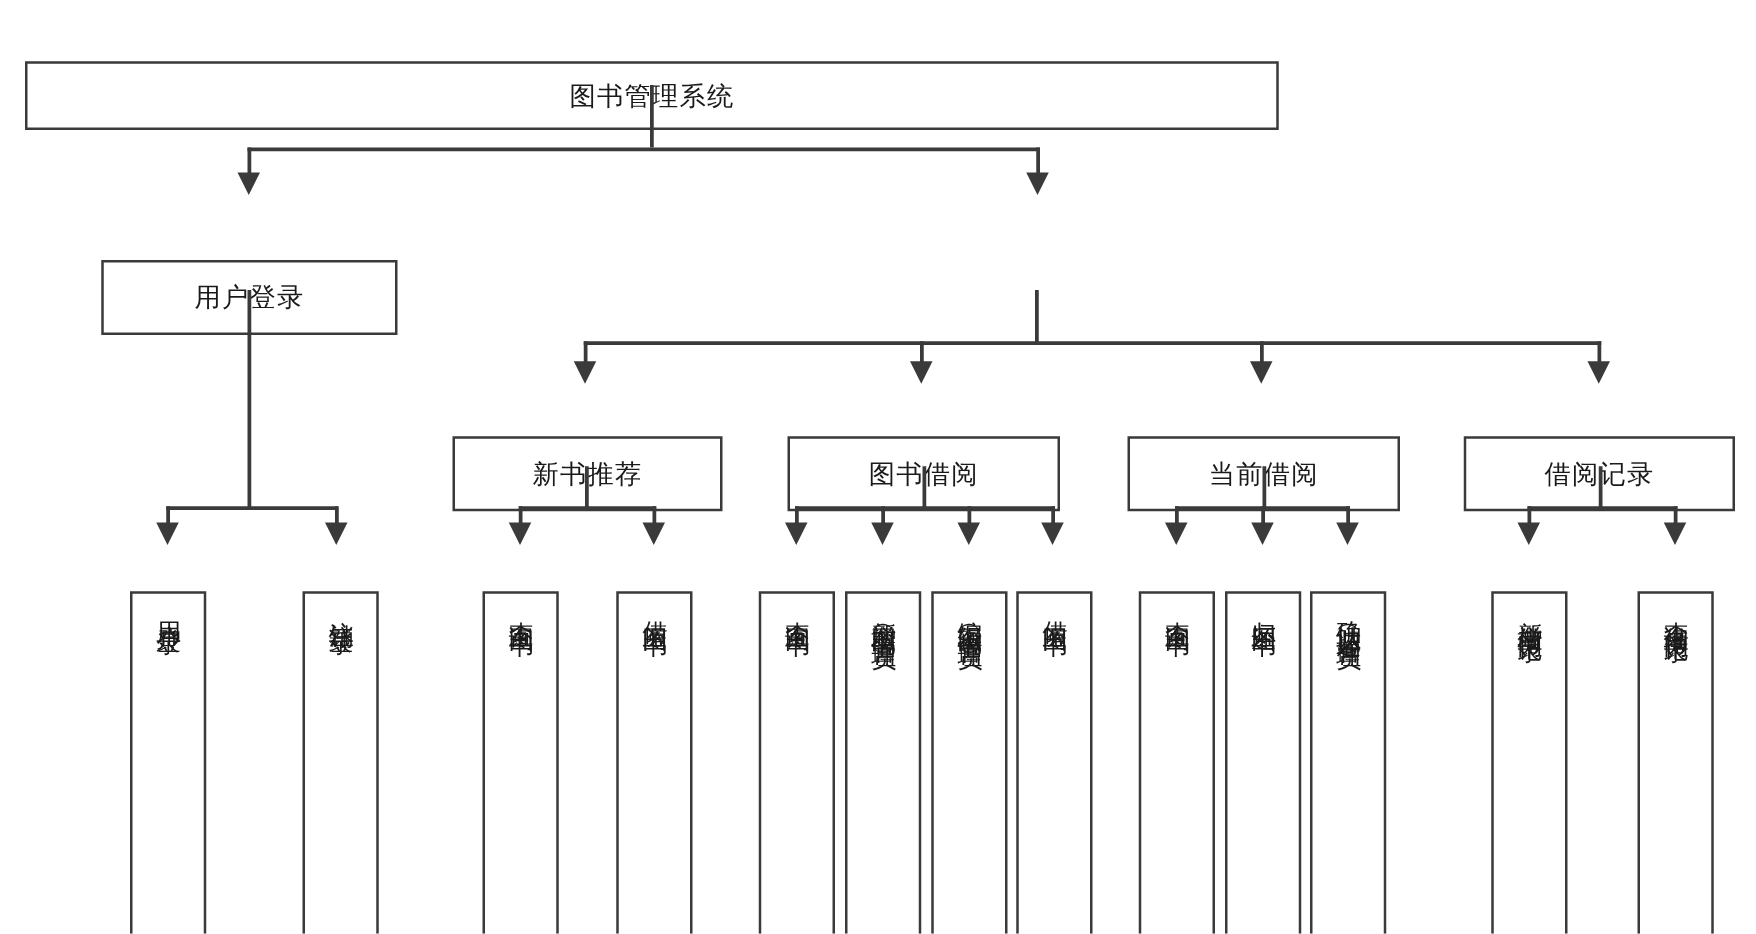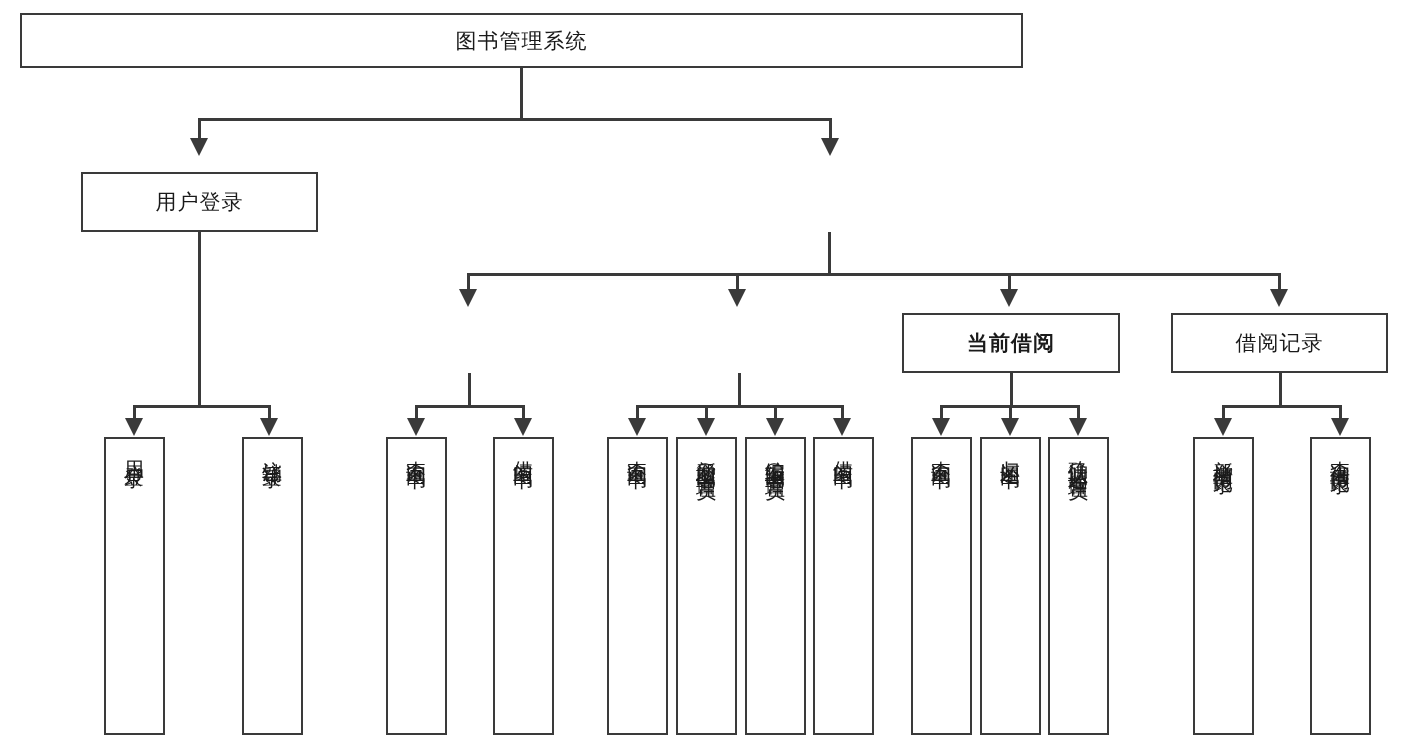--- a/index.html
+++ b/index.html
@@ -20,20 +20,21 @@
   
   .node {
     position: absolute;
     box-sizing: border-box;
     background: #ffffff;
     border: 2px solid #3a3a3a;
     display: flex;
     align-items: center;
     justify-content: center;
     color: #1a1a1a;
+    margin-top: 36px;
   }
   .node.horiz {
     font-size: 21px;
     letter-spacing: 1px;
   }
   .node.leaf {
     font-size: 20px;
     padding: 6px 0 0 0;
     align-items: flex-start;
     justify-content: center;
@@ -103,21 +104,27 @@
   <div class="ln hln" style="left:467px; top:273px; width:814px; height:3px;"></div>
   <div class="ln vln" style="left:467px; top:273px; width:3px; height:18px;"></div>
   <div class="ln vln" style="left:736px; top:273px; width:3px; height:18px;"></div>
   <div class="ln vln" style="left:1008px; top:273px; width:3px; height:18px;"></div>
   <div class="ln vln" style="left:1278px; top:273px; width:3px; height:18px;"></div>
   <div class="arrow" style="left:459px; top:289px;"></div>
   <div class="arrow" style="left:728px; top:289px;"></div>
   <div class="arrow" style="left:1000px; top:289px;"></div>
   <div class="arrow" style="left:1270px; top:289px;"></div>
 
-  <div class="node horiz" style="left:902px; top:313px; width:218px; height:60px;font-weight:bold;">
+  <div class="node horiz" style="left:362px; top:313px; width:216px; height:60px;">
+    <span>新书推荐</span>
+  </div>
+  <div class="node horiz" style="left:630px; top:313px; width:218px; height:60px;">
+    <span>图书借阅</span>
+  </div>
+  <div class="node horiz" style="left:902px; top:313px; width:218px; height:60px;">
     <span>当前借阅</span>
   </div>
   <div class="node horiz" style="left:1171px; top:313px; width:217px; height:60px;">
     <span>借阅记录</span>
   </div>
 
   <div class="ln vln" style="left:468px; top:373px; width:3px; height:34px;"></div>
   <div class="ln hln" style="left:415px; top:405px; width:110px; height:3px;"></div>
   <div class="ln vln" style="left:415px; top:405px; width:3px; height:15px;"></div>
   <div class="ln vln" style="left:522px; top:405px; width:3px; height:15px;"></div>

